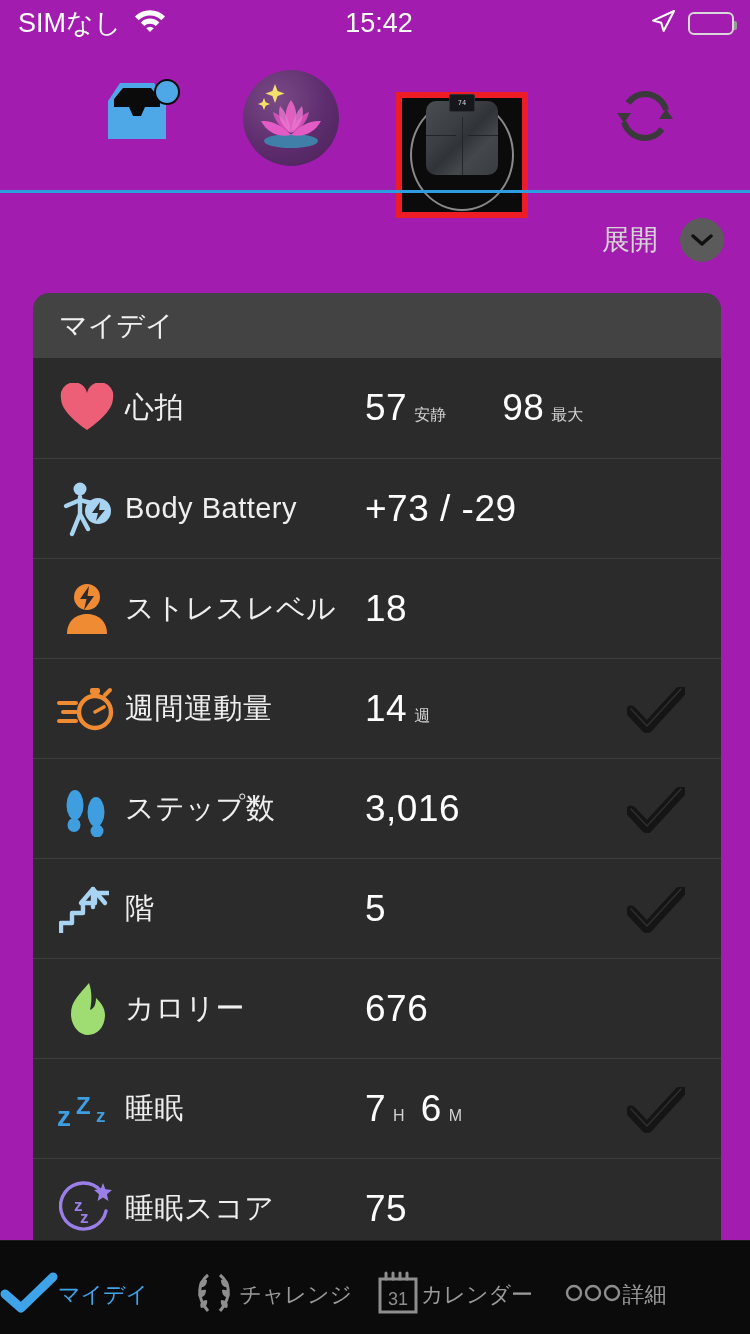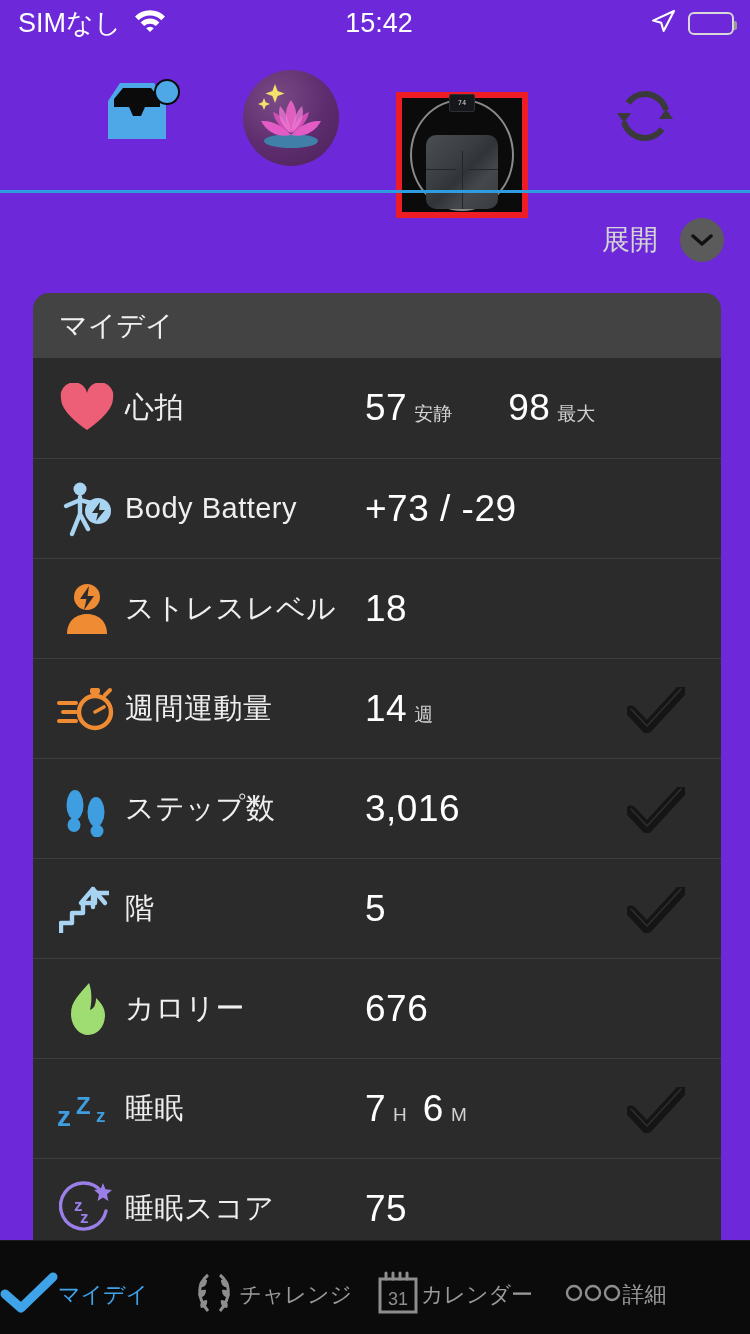--- a/index.html
+++ b/index.html
@@ -2,21 +2,21 @@
 <html><head>
 <meta charset="utf-8">
 <style>
   * { margin:0; padding:0; box-sizing:border-box; }
   html, body {
     width:750px; height:1334px;
     background:#0b0b0b;
     font-family:"Liberation Sans","DejaVu Sans",sans-serif;
     overflow:hidden;
   }
-  #screen { position:relative; width:750px; height:1334px; background:#6d28d9; }
+  #screen { position:relative; width:750px; height:1334px; background:#a21caf; }
 
   
   .statusbar {
     position:absolute; top:0; left:0; width:750px; height:46px;
     display:flex; align-items:center; color:#fff;
   }
   .sb-left { position:absolute; left:18px; display:flex; align-items:center; gap:12px; }
   .sb-carrier { font-size:27px; letter-spacing:0px; }
   .sb-center { position:absolute; left:4px; width:750px; text-align:center; font-size:27px; font-weight:500; }
   .sb-right { position:absolute; right:16px; display:flex; align-items:center; gap:12px; }
@@ -45,21 +45,21 @@
     display:flex; align-items:center; justify-content:center; position:relative;
   }
 
   .scale-highlight {
     position:absolute; left:396px; top:46px; width:132px; height:126px;
     border:6px solid #ee1c25; background:#0b0b0b;
     display:flex; align-items:center; justify-content:center;
   }
   .scale-ring {
     width:104px; height:112px; border:2px solid #8a8a8a; border-radius:50%;
-    display:flex; align-items:flex-end; justify-content:center;
+    display:flex; align-items:flex-start; justify-content:center;
   }
   .scale-body {
     width:72px; height:74px; border-radius:10px;
     background:linear-gradient(135deg,#4a4d52 0%, #3a3d42 38%, #303338 52%, #44474c 70%, #393c41 100%);
     position:relative; overflow:hidden;
   }
   .scale-disp {
     position:absolute; top:-4px; left:50%; transform:translateX(-50%);
     width:26px; height:18px; background:#15171a; border:1px solid #2c2f33; border-radius:2px;
     display:flex; align-items:center; justify-content:center;
@@ -97,21 +97,21 @@
     height:100px; background:#2b2b2b;
     border-top:1px solid #3d3d3d;
     display:flex; align-items:center; position:relative;
   }
   .row:first-of-type { border-top:none; }
   .row-icon { position:absolute; left:22px; width:64px; height:64px; top:18px;
     display:flex; align-items:center; justify-content:center; }
   .row-label { position:absolute; left:92px; color:#efefef; font-size:29px; letter-spacing:0.5px; }
   .row-values { position:absolute; left:332px; display:flex; align-items:baseline; }
   .v-num { color:#fff; font-size:37px; font-weight:400; letter-spacing:0.5px; }
-  .v-unit { color:#d2d2d2; font-size:19px; margin-left:7px; }
+  .v-unit { color:#d2d2d2; font-size:16px; margin-left:7px; }
   .v-gap { width:56px; }
   .row-check { position:absolute; right:36px; top:28px; width:58px; height:46px; }
 
   
   .tabbar {
     position:absolute; bottom:0; left:0; width:750px; height:94px;
     background:#0b0b0b; display:flex; align-items:flex-start;
     border-top:1px solid #1c1c1c;
   }
   .tab { flex:1; height:94px; display:flex; align-items:center;

